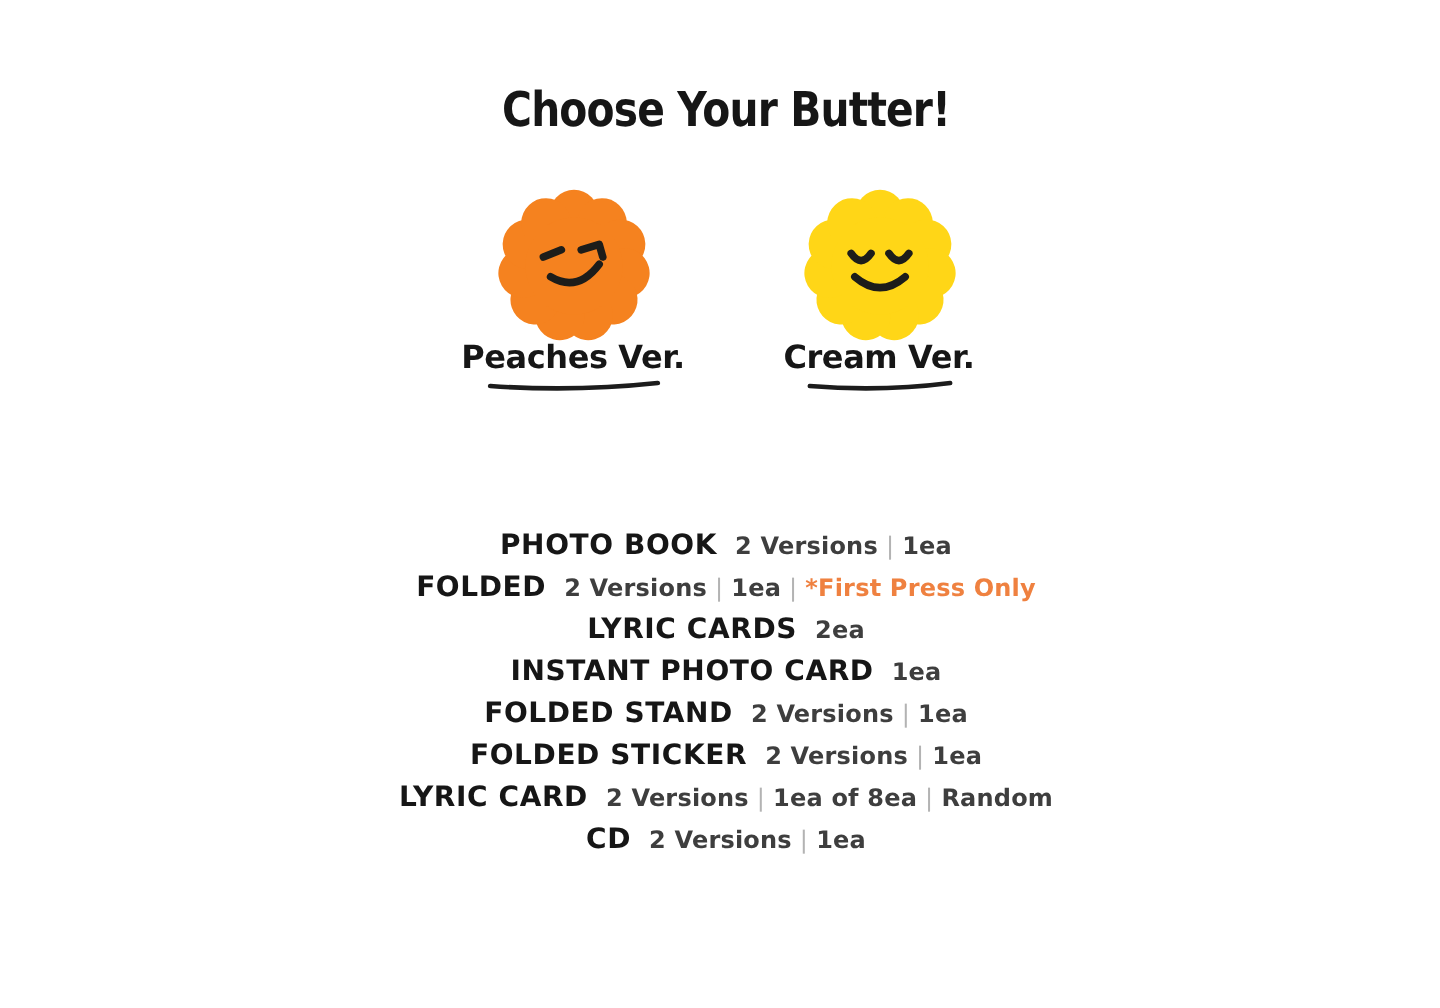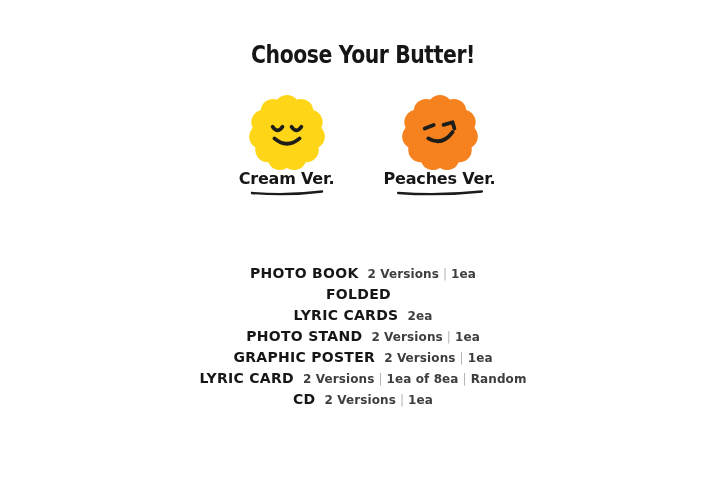--- a/index.html
+++ b/index.html
@@ -107,20 +107,48 @@
   .first-press{color:var(--accent-orange);}
 </style>
 </head>
 <body>
 
 <div class="canvas">
 
   <h1 class="title">Choose Your Butter!</h1>
 
   <div class="versions-row">
+
+    <div class="version">
+      <svg class="flower" viewBox="0 0 100 100" aria-hidden="true">
+        <g fill="#F5821F">
+          <circle cx="50" cy="21.5" r="13.8"></circle>
+          <circle cx="50" cy="21.5" r="13.8" transform="rotate(33 50 50)"></circle>
+          <circle cx="50" cy="21.5" r="13.8" transform="rotate(65 50 50)"></circle>
+          <circle cx="50" cy="21.5" r="13.8" transform="rotate(98 50 50)"></circle>
+          <circle cx="50" cy="21.5" r="13.8" transform="rotate(131 50 50)"></circle>
+          <circle cx="50" cy="21.5" r="13.8" transform="rotate(164 50 50)"></circle>
+          <circle cx="50" cy="21.5" r="13.8" transform="rotate(196 50 50)"></circle>
+          <circle cx="50" cy="21.5" r="13.8" transform="rotate(229 50 50)"></circle>
+          <circle cx="50" cy="21.5" r="13.8" transform="rotate(262 50 50)"></circle>
+          <circle cx="50" cy="21.5" r="13.8" transform="rotate(295 50 50)"></circle>
+          <circle cx="50" cy="21.5" r="13.8" transform="rotate(327 50 50)"></circle>
+          <circle cx="50" cy="50" r="27"></circle>
+        </g>
+        <g class="face">
+          <path d="M33 45 L43 41"></path>
+          <path d="M54 41 L64 38 L66 45"></path>
+          <path d="M37 56 Q52 65 64 49"></path>
+        </g>
+      </svg>
+      <div class="vlabel">Peaches Ver.</div>
+      <svg class="underline u-peaches" viewBox="0 0 80 8" preserveAspectRatio="none">
+        <path d="M2 4 Q40 7 78 2.5"></path>
+      </svg>
+    </div>
 
     <div class="version">
       <svg class="flower" viewBox="0 0 100 100" aria-hidden="true">
         <g fill="#FFD617">
           <circle cx="50" cy="21.5" r="13.8"></circle>
           <circle cx="50" cy="21.5" r="13.8" transform="rotate(33 50 50)"></circle>
           <circle cx="50" cy="21.5" r="13.8" transform="rotate(65 50 50)"></circle>
           <circle cx="50" cy="21.5" r="13.8" transform="rotate(98 50 50)"></circle>
           <circle cx="50" cy="21.5" r="13.8" transform="rotate(131 50 50)"></circle>
           <circle cx="50" cy="21.5" r="13.8" transform="rotate(164 50 50)"></circle>
@@ -136,75 +164,52 @@
           <path d="M55 43 Q60.5 51 66 43"></path>
           <path d="M36 56 Q50 68 64 56"></path>
         </g>
       </svg>
       <div class="vlabel">Cream Ver.</div>
       <svg class="underline u-cream" viewBox="0 0 80 8" preserveAspectRatio="none">
         <path d="M2 4 Q40 7 78 2.5"></path>
       </svg>
     </div>
 
-    <div class="version">
-      <svg class="flower" viewBox="0 0 100 100" aria-hidden="true">
-        <g fill="#F5821F">
-          <circle cx="50" cy="21.5" r="13.8"></circle>
-          <circle cx="50" cy="21.5" r="13.8" transform="rotate(33 50 50)"></circle>
-          <circle cx="50" cy="21.5" r="13.8" transform="rotate(65 50 50)"></circle>
-          <circle cx="50" cy="21.5" r="13.8" transform="rotate(98 50 50)"></circle>
-          <circle cx="50" cy="21.5" r="13.8" transform="rotate(131 50 50)"></circle>
-          <circle cx="50" cy="21.5" r="13.8" transform="rotate(164 50 50)"></circle>
-          <circle cx="50" cy="21.5" r="13.8" transform="rotate(196 50 50)"></circle>
-          <circle cx="50" cy="21.5" r="13.8" transform="rotate(229 50 50)"></circle>
-          <circle cx="50" cy="21.5" r="13.8" transform="rotate(262 50 50)"></circle>
-          <circle cx="50" cy="21.5" r="13.8" transform="rotate(295 50 50)"></circle>
-          <circle cx="50" cy="21.5" r="13.8" transform="rotate(327 50 50)"></circle>
-          <circle cx="50" cy="50" r="27"></circle>
-        </g>
-        <g class="face">
-          <path d="M33 45 L43 41"></path>
-          <path d="M54 41 L64 38 L66 45"></path>
-          <path d="M37 56 Q52 65 64 49"></path>
-        </g>
-      </svg>
-      <div class="vlabel">Peaches Ver.</div>
-      <svg class="underline u-peaches" viewBox="0 0 80 8" preserveAspectRatio="none">
-        <path d="M2 4 Q40 7 78 2.5"></path>
-      </svg>
-    </div>
-
   </div>
 
   <div class="contents-list">
 
     <div class="row">
       <span class="item-name">PHOTO BOOK</span>
       <span class="item-details"><span class="detail">2 Versions</span><span class="sep">|</span><span class="detail">1ea</span></span>
     </div>
 
     <div class="row">
       <span class="item-name">FOLDED</span>
+      <span class="item-details"><span class="detail">2 Versions</span><span class="sep">|</span><span class="detail">1ea</span><span class="sep">|</span><span class="detail first-press">*First Press Only</span></span>
     </div>
 
     <div class="row">
       <span class="item-name">LYRIC CARDS</span>
       <span class="item-details"><span class="detail">2ea</span></span>
     </div>
 
-
-    <div class="row">
-      <span class="item-name">PHOTO STAND</span>
-      <span class="item-details"><span class="detail">2 Versions</span><span class="sep">|</span><span class="detail">1ea</span></span>
-    </div>
-
-
-    <div class="row">
-      <span class="item-name">GRAPHIC POSTER</span>
+    <div class="row">
+      <span class="item-name">INSTANT PHOTO CARD</span>
+      <span class="item-details"><span class="detail">1ea</span></span>
+    </div>
+
+    <div class="row">
+      <span class="item-name">FOLDED STAND</span>
+      <span class="item-details"><span class="detail">2 Versions</span><span class="sep">|</span><span class="detail">1ea</span></span>
+    </div>
+
+
+    <div class="row">
+      <span class="item-name">FOLDED STICKER</span>
       <span class="item-details"><span class="detail">2 Versions</span><span class="sep">|</span><span class="detail">1ea</span></span>
     </div>
 
     <div class="row">
       <span class="item-name">LYRIC CARD</span>
       <span class="item-details"><span class="detail">2 Versions</span><span class="sep">|</span><span class="detail">1ea of 8ea</span><span class="sep">|</span><span class="detail">Random</span></span>
     </div>
 
     <div class="row">
       <span class="item-name">CD</span>

